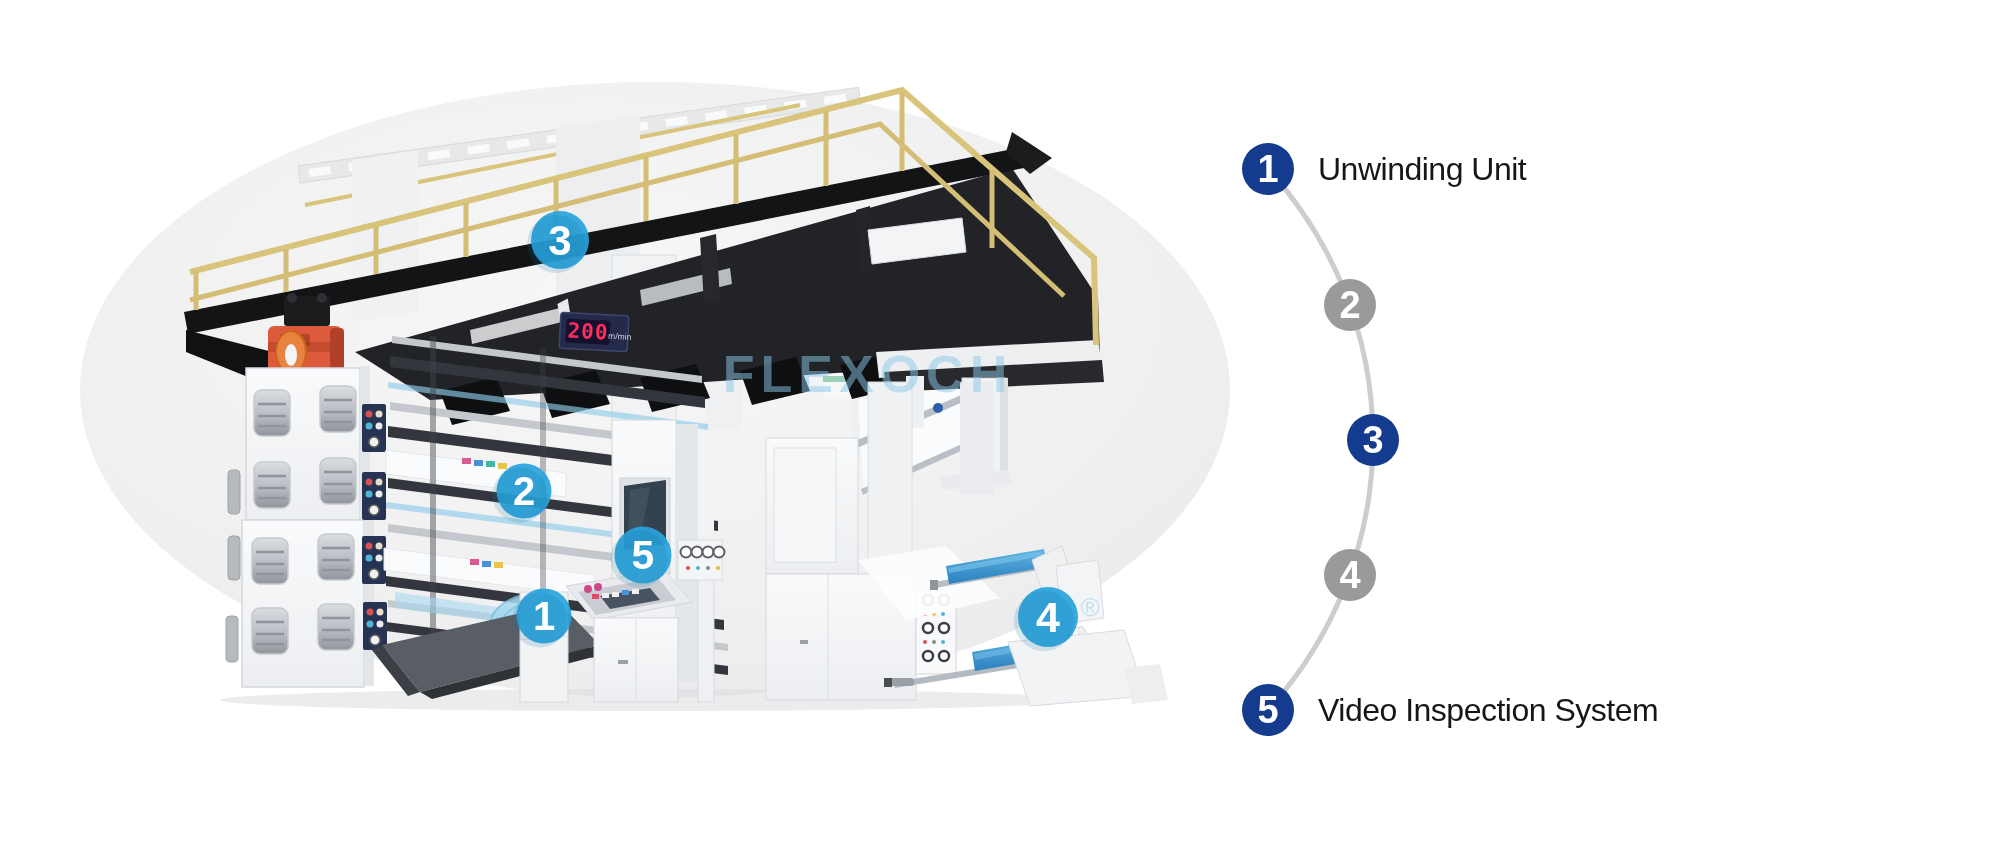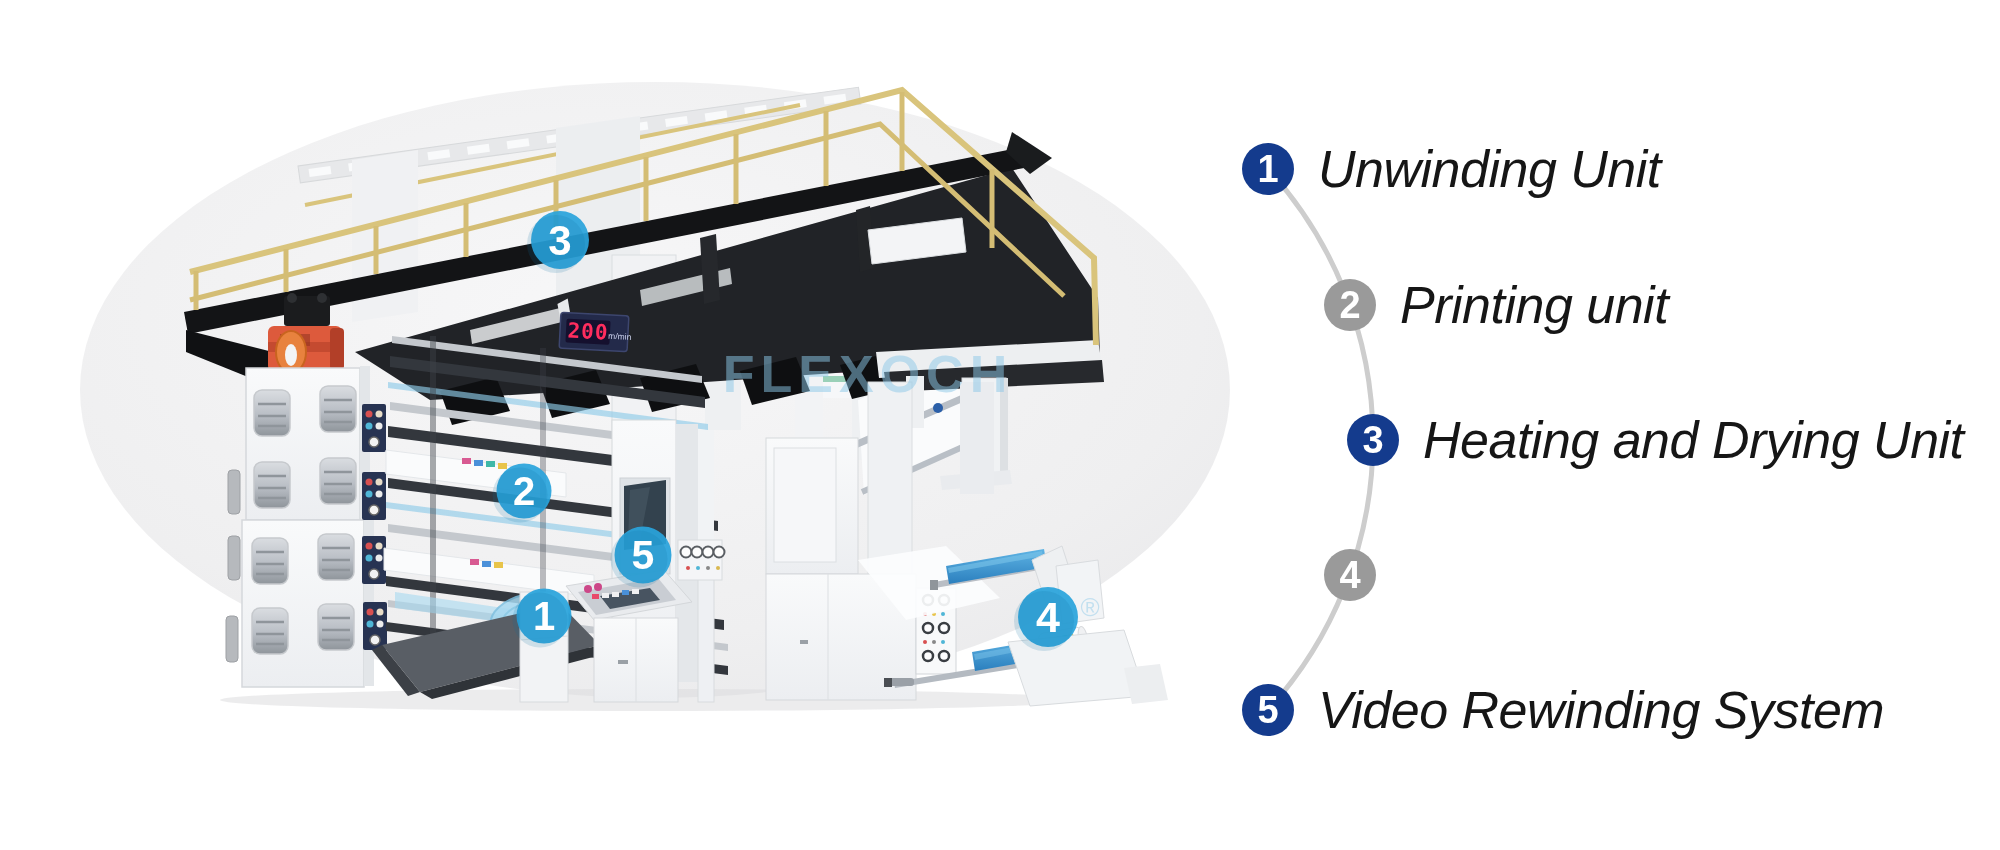--- a/index.html
+++ b/index.html
@@ -6,22 +6,22 @@
   #canvas{position:relative;width:2000px;height:850px;background:#ffffff;overflow:hidden;
           font-family:"Liberation Sans",sans-serif;}
   #machine-svg{position:absolute;left:0;top:0;}
   
   .legend{position:absolute;left:0;top:0;width:2000px;height:850px;pointer-events:none;}
   .lg-badge{position:absolute;width:52px;height:52px;border-radius:50%;
             display:flex;align-items:center;justify-content:center;
             color:#ffffff;font-size:38px;font-weight:bold;line-height:1;}
   .lg-badge.blue{background:#143b8d;}
   .lg-badge.gray{background:#9a9a9a;}
-  .lg-label{position:absolute;height:54px;line-height:54px;font-size:52px;color:#161616;
-            letter-spacing:-0.5px;white-space:nowrap;font-style:italic;}
+  .lg-label{position:absolute;height:54px;line-height:54px;font-size:32px;color:#161616;
+            letter-spacing:-0.5px;white-space:nowrap;}
   svg text{font-family:"Liberation Sans",sans-serif;}
   .seg{font-family:"DejaVu Sans Mono",monospace;}
 </style>
 </head>
 <body>
 
 <div id="canvas">
 
 <svg id="machine-svg" width="2000" height="850" viewBox="0 0 2000 850">
   <defs>
@@ -366,30 +366,28 @@
 <div class="legend">
 
   <div class="lg-badge blue" style="left:1242px;top:143px">
     <span>1</span>
   </div>
   <div class="lg-label" style="left:1318px;top:142px">Unwinding Unit</div>
 
   <div class="lg-badge gray" style="left:1324px;top:279px">
     <span>2</span>
   </div>
-  <div class="lg-label" style="left:1400px;top:278px">Printing unit</div>
 
   <div class="lg-badge blue" style="left:1347px;top:414px">
     <span>3</span>
   </div>
-  <div class="lg-label" style="left:1423px;top:413px">Heating and Drying Unit</div>
 
   <div class="lg-badge gray" style="left:1324px;top:549px">
     <span>4</span>
   </div>
 
   <div class="lg-badge blue" style="left:1242px;top:684px">
     <span>5</span>
   </div>
-  <div class="lg-label" style="left:1318px;top:683px">Video Rewinding System</div>
+  <div class="lg-label" style="left:1318px;top:683px">Video Inspection System</div>
 
 </div>
 </div>
 
 </body></html>

